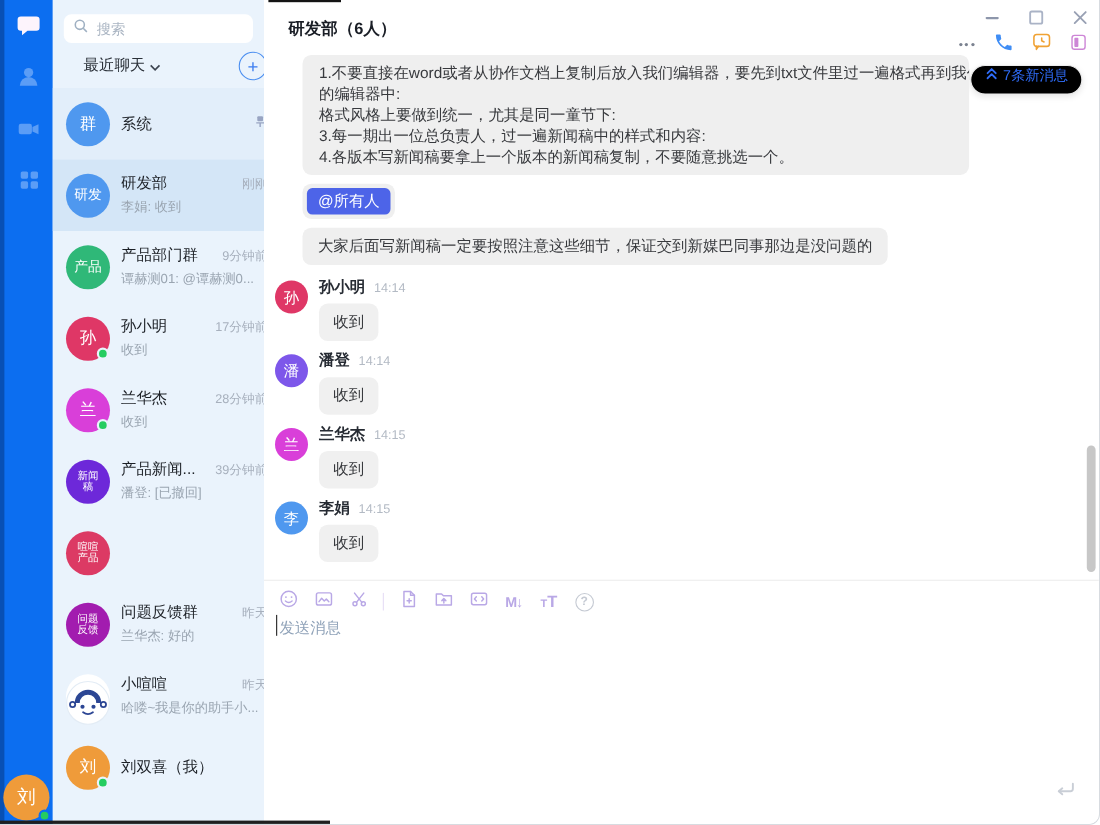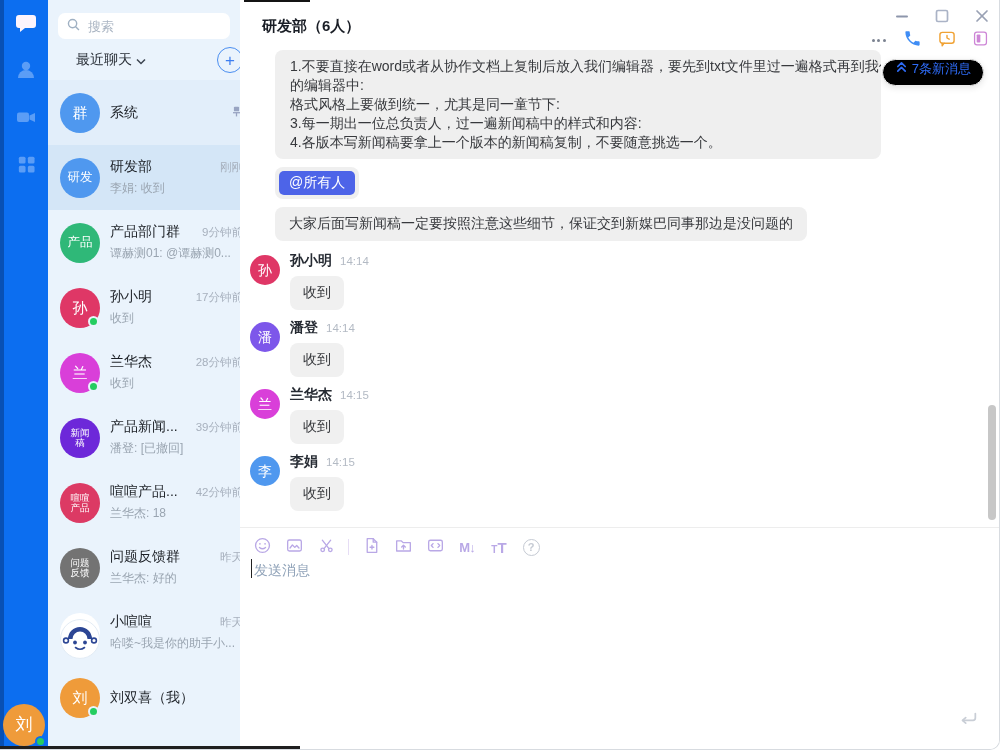--- a/index.html
+++ b/index.html
@@ -236,31 +236,24 @@
             <span class="c-title">产品新闻...</span>
             <span class="c-time">39分钟前</span>
           </div>
           <div class="c-sub">潘登: [已撤回]</div>
         </div>
       </div>
 
       <div class="chat-item">
         <div class="avatar chat-avatar multi" style="background-color: rgb(220, 58, 100);">喧喧
 产品</div>
-        <div class="meta">
-          <div class="row1">
-            <span class="c-title">喧喧产品...</span>
-            <span class="c-time">42分钟前</span>
-          </div>
-          <div class="c-sub">兰华杰: 18</div>
-        </div>
-      </div>
-
-      <div class="chat-item">
-        <div class="avatar chat-avatar multi" style="background-color: #737373; text-align: center;">问题
+      </div>
+
+      <div class="chat-item">
+        <div class="avatar chat-avatar multi" style="background-color: #a21caf; text-align: center;">问题
 反馈</div>
         <div class="meta">
           <div class="row1">
             <span class="c-title">问题反馈群</span>
             <span class="c-time">昨天</span>
           </div>
           <div class="c-sub">兰华杰: 好的</div>
         </div>
       </div>
 

